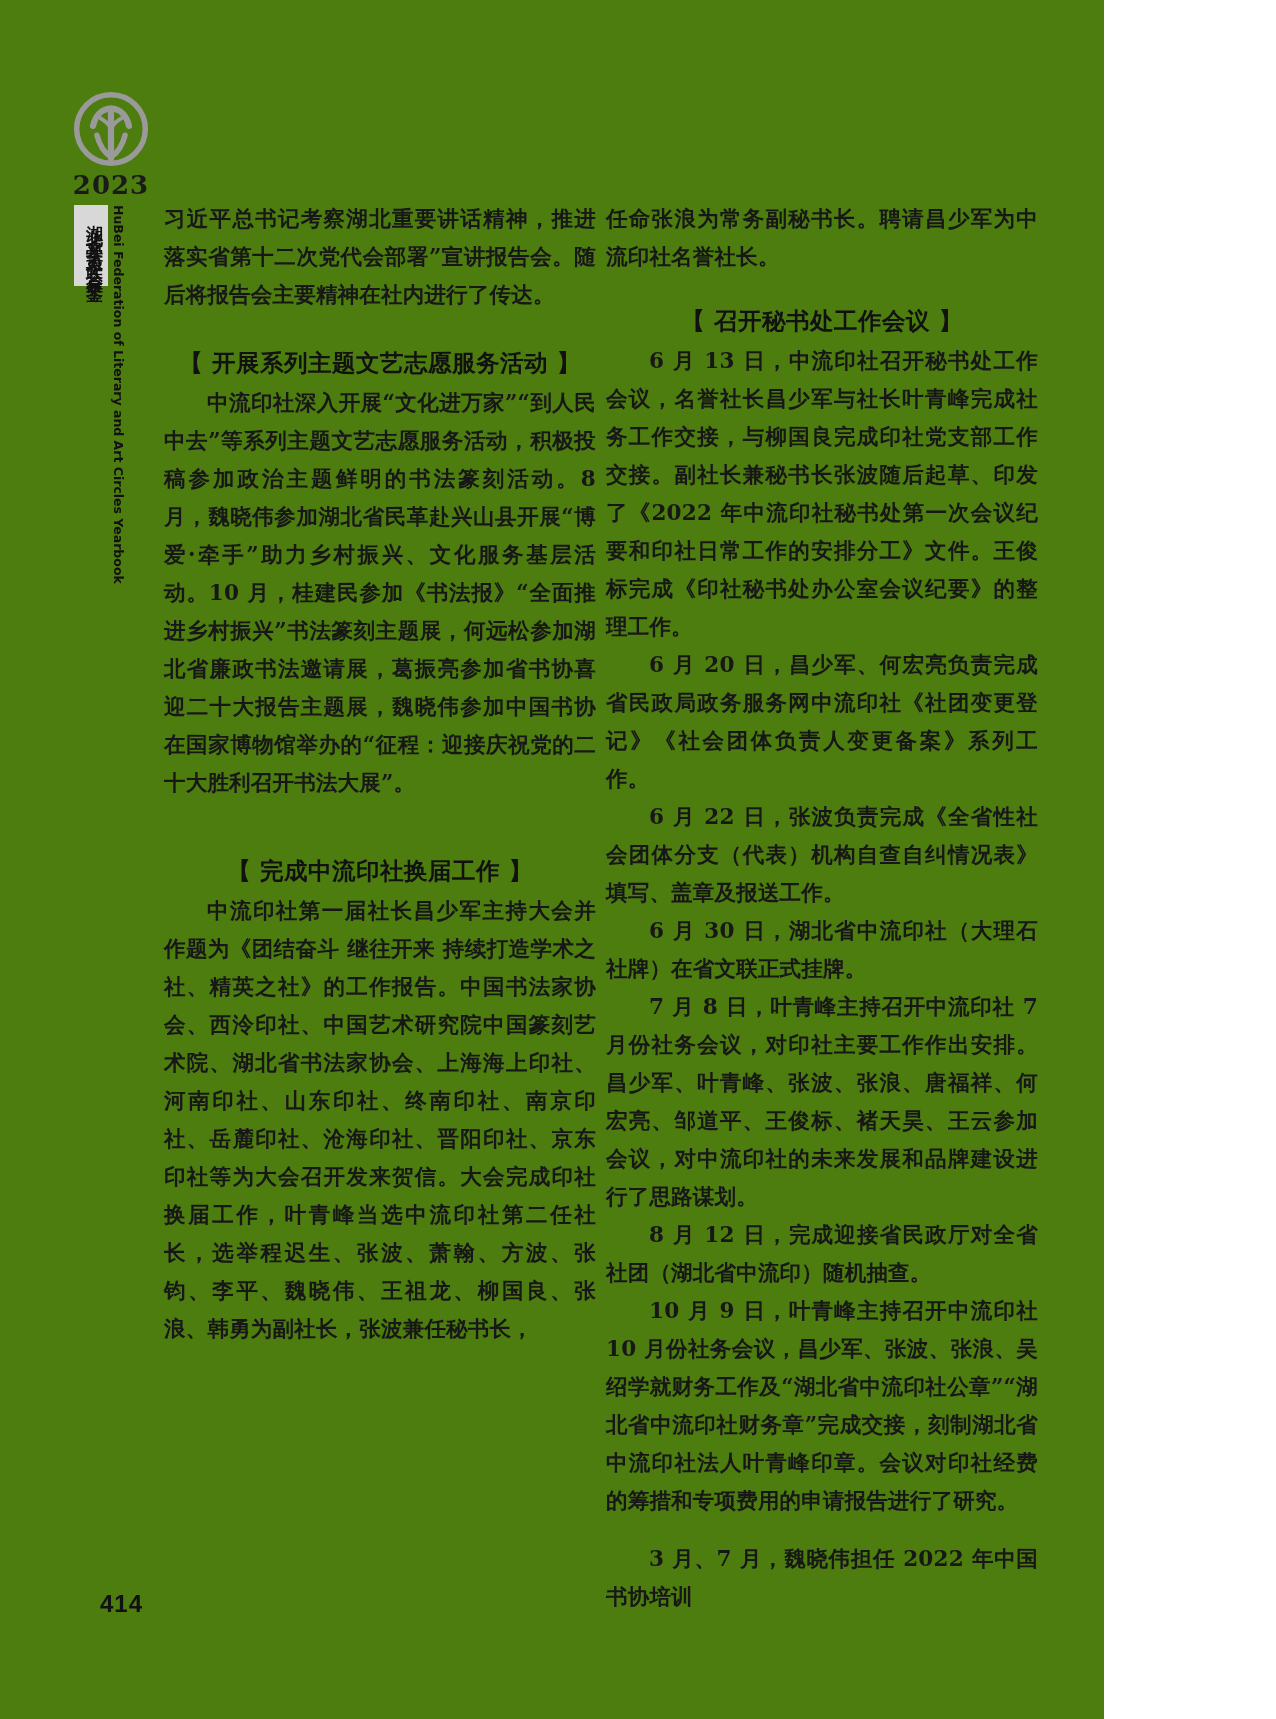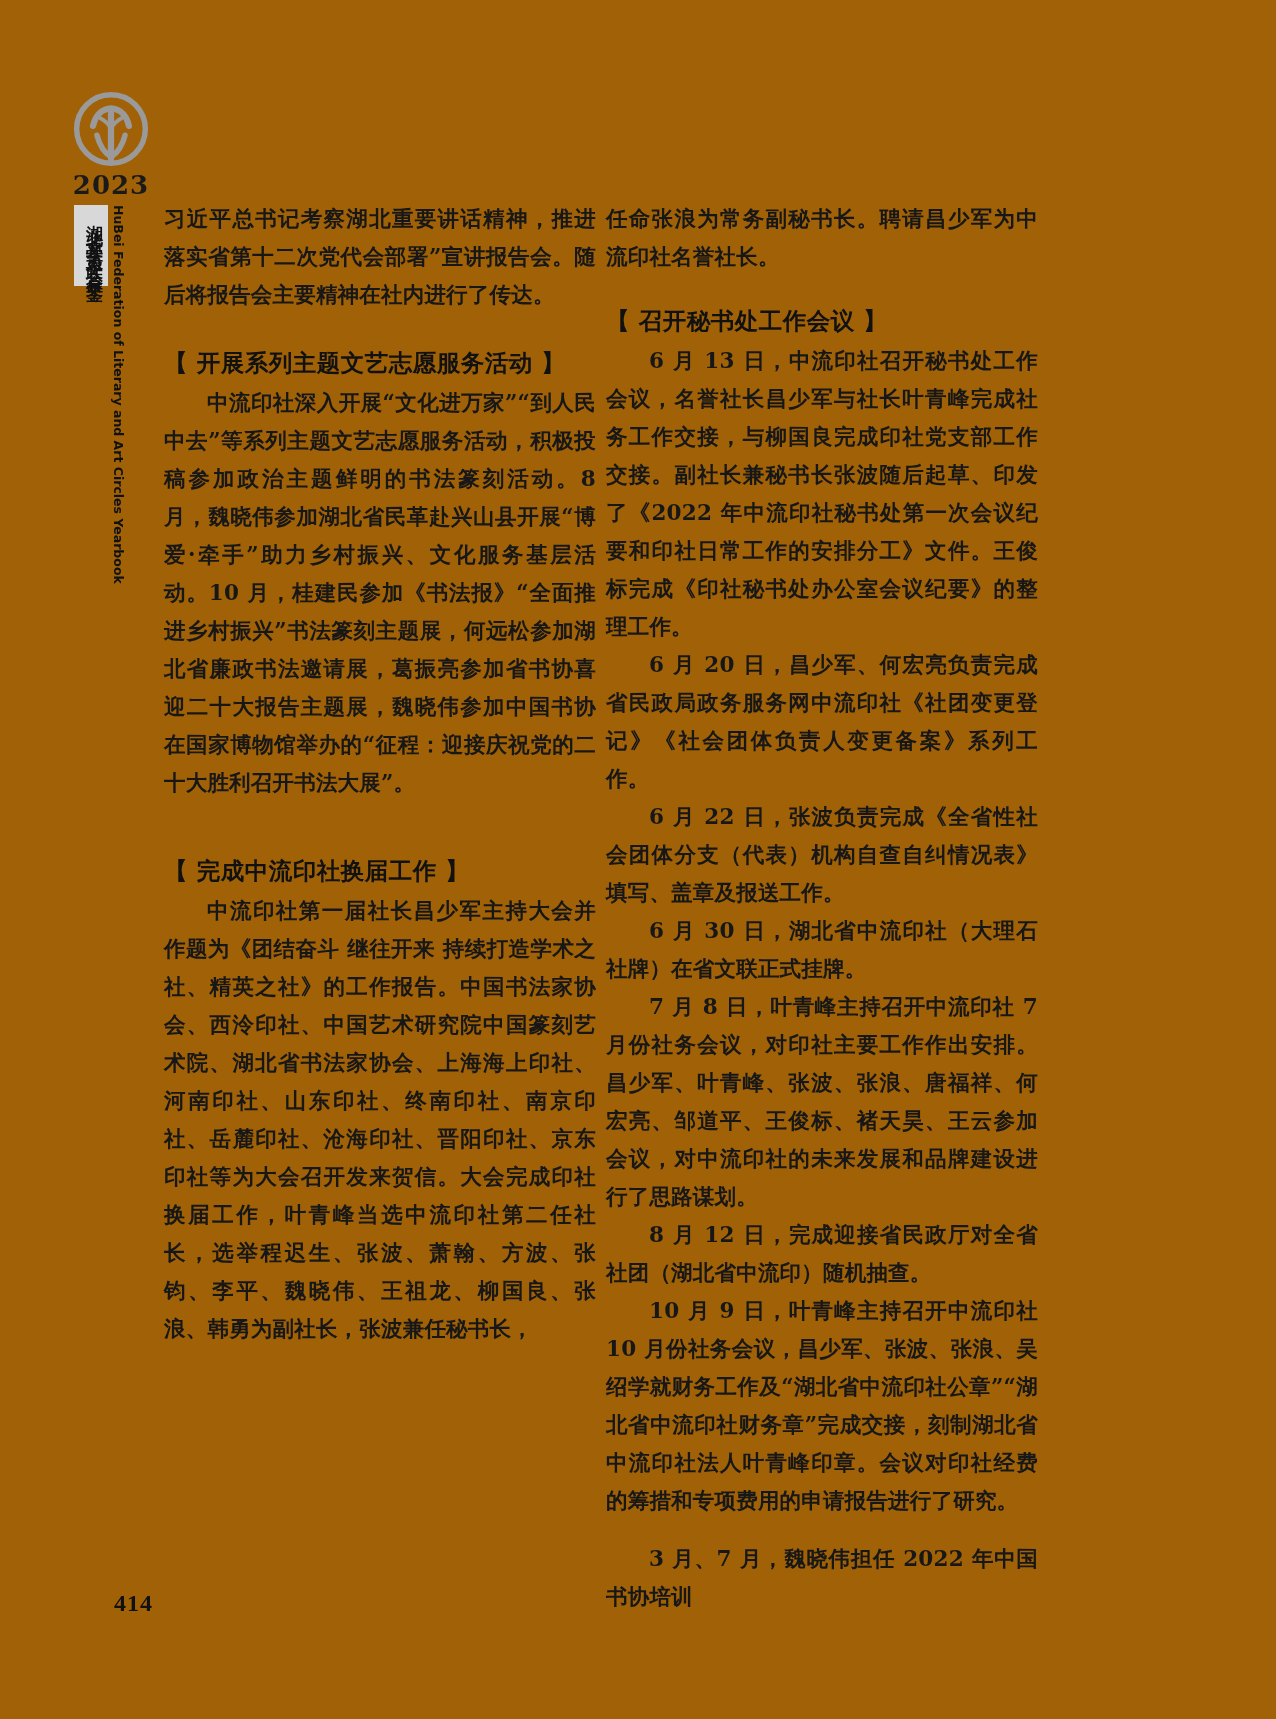--- a/index.html
+++ b/index.html
@@ -2,23 +2,23 @@
 <html><head>
 <meta charset="utf-8">
 <style>
   html, body {
     margin: 0;
     padding: 0;
     background: #ffffff;
   }
   .page {
     position: relative;
-    width: 1276px;
+    width: 1104px;
     height: 1719px;
-    background: #a16207;
+    background: #4d7c0f;
     font-family: "DejaVu Serif", "Liberation Serif", serif;
     overflow: hidden;
   }
 
   
   .masthead {
     position: absolute;
     left: 68px;
     top: 90px;
     width: 86px;
@@ -102,35 +102,35 @@
 
   .heading {
     font-family: "DejaVu Sans", "Liberation Sans", sans-serif;
     font-weight: 700;
     font-size: 23.5px;
     line-height: 38px;
     color: #111;
     margin: 30px 0 2px 0;
     letter-spacing: 0.5px;
     white-space: nowrap;
+    text-align: center;
   }
   .heading.tight { margin-top: 26px; }
   .gap { height: 20px; }
 
   
   .folio {
     position: absolute;
     left: 100px;
     top: 1590px;
-    font-family: Liberation Serif, serif;
+    font-family: Liberation Sans, sans-serif;
     font-weight: 700;
     font-size: 24px;
     color: #111;
     letter-spacing: 1px;
-    margin-left: 14px;
   }
 </style>
 </head>
 <body>
 
 <div class="page">
 
   <div class="masthead">
     <svg class="logo-mark" viewBox="0 0 100 100">
       <circle cx="50" cy="50" r="44" fill="none" stroke="#9a9a9a" stroke-width="7"></circle>

